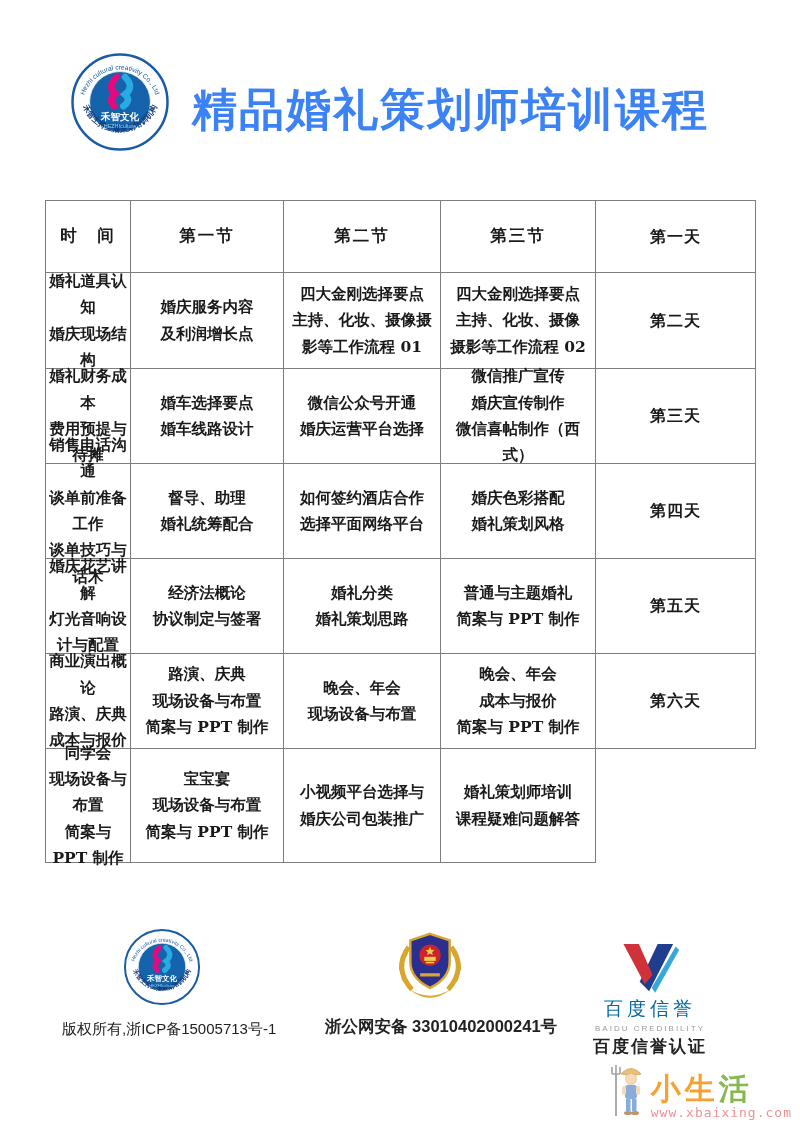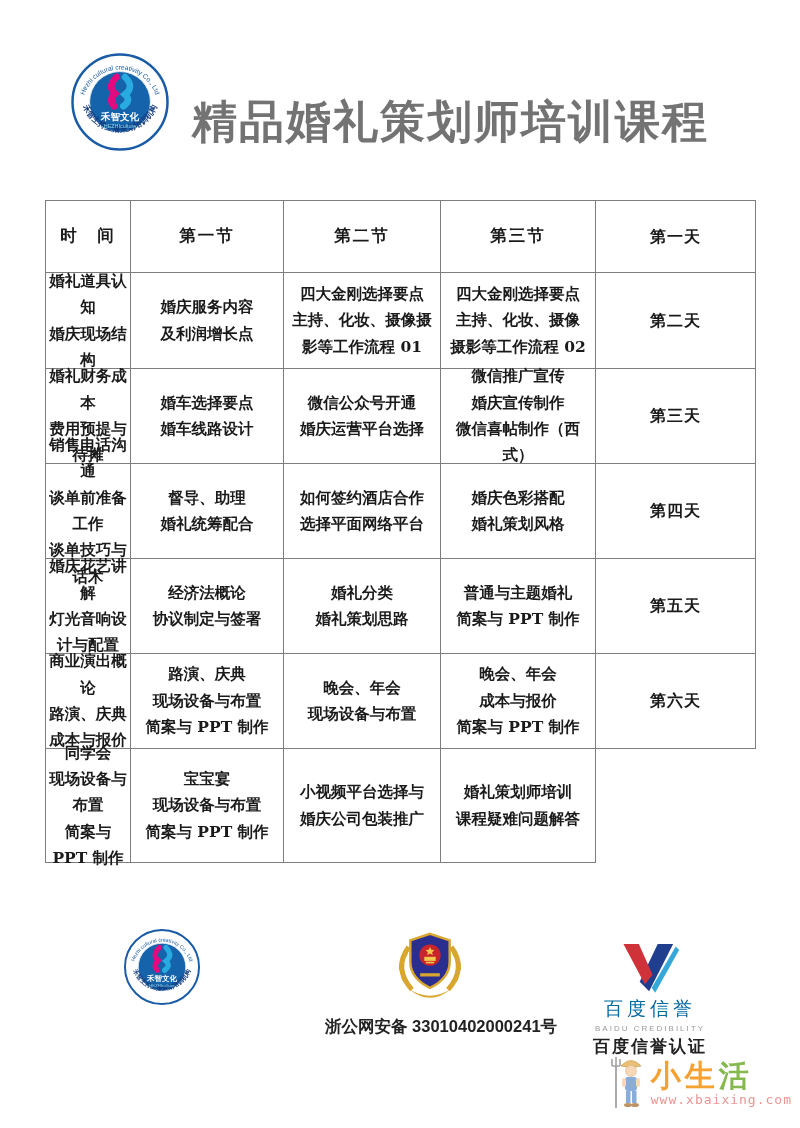--- a/index.html
+++ b/index.html
@@ -1,22 +1,22 @@
 <!DOCTYPE html>
 <html><head>
 <meta charset="utf-8">
 <style>
   html,body{margin:0;padding:0;background:#ffffff;}
   .page{position:relative;width:800px;height:1128px;background:#ffffff;overflow:hidden;
         font-family:"Liberation Sans",sans-serif;color:#1c1c1c;}
 
   
   .logo-top{position:absolute;left:70px;top:52px;width:100px;height:100px;}
-  .page-title{position:absolute;left:178px;top:92px;width:545px;margin:0;
-        text-align:center;font-size:45px;font-weight:bold;letter-spacing:2px;color:#737373;
+  .page-title{position:absolute;left:178px;top:80px;width:545px;margin:0;
+        text-align:center;font-size:45px;font-weight:bold;letter-spacing:2px;color:#3b82f6;
         font-family:"Liberation Sans",sans-serif;white-space:nowrap;}
 
   
   .course-table{position:absolute;left:45px;top:200px;width:710px;
         display:grid;grid-template-columns:85px 153px 157px 155px 160px;
         grid-template-rows:72px 96px 95px 95px 95px 95px 114px;
         border-top:1px solid #7d7d7d;border-left:1px solid #7d7d7d;background:#fff;}
   .cell{display:flex;align-items:center;justify-content:center;text-align:center;
         white-space:pre-line;font-family:"DejaVu Serif","Liberation Serif",serif;
         font-size:15.5px;line-height:1.7;color:#1a1a1a;
@@ -32,21 +32,21 @@
   .f-left .hezhi-wrap{width:78px;height:78px;margin:0 auto;}
   .f-caption{margin-top:14px;font-size:15px;color:#222;white-space:nowrap;}
   .f-caption.bold{font-weight:bold;font-size:16.5px;margin-top:10px;}
   .badge-wrap{width:82px;height:82px;margin:0 auto;}
   .baidu-v{width:60px;height:52px;margin:0 auto;}
   .baidu-cn{font-size:19px;letter-spacing:4px;color:#0369a1;margin-top:2px;}
   .baidu-en{font-size:8px;letter-spacing:2px;color:#9a9a9a;margin-top:2px;}
   .baidu-cert{font-size:17px;letter-spacing:2px;color:#222;margin-top:2px;white-space:nowrap;font-weight:bold;}
 
   
-  .watermark{position:absolute;right:8px;bottom:16px;display:flex;align-items:center;opacity:.92;}
+  .watermark{position:absolute;right:8px;bottom:8px;display:flex;align-items:flex-end;opacity:.92;}
   .wm-figure{width:40px;height:56px;flex:0 0 auto;}
   .wm-textblock{margin-left:2px;text-align:left;}
   .wm-title{font-size:30px;font-weight:bold;letter-spacing:4px;line-height:1;
         font-family:"Liberation Sans",sans-serif;}
   .wm-url{font-size:13px;letter-spacing:1px;font-family:"DejaVu Sans Mono","Liberation Mono",monospace;
         margin-top:1px;}
 </style>
 </head>
 <body>
 
@@ -156,20 +156,21 @@
       <textPath href="#arcTopB" startOffset="50%" text-anchor="middle">Hezhi cultural creativity Co., Ltd</textPath>
     </text>
     <text font-size="9.5" font-weight="bold" fill="#123a7d">
       <textPath href="#arcBotB" startOffset="50%" text-anchor="middle">禾智主持主播策划培训机构</textPath>
     </text>
     <path d="M56 30 Q44 42 54 50 Q46 58 53 65" stroke="#e5097f" stroke-width="8" fill="none" stroke-linecap="round"></path>
     <path d="M66 30 Q78 42 66 51 Q74 58 64 65" stroke="#29abe2" stroke-width="8" fill="none" stroke-linecap="round"></path>
     <text x="60" y="81" font-size="11.5" font-weight="bold" fill="#ffffff" text-anchor="middle">禾智文化</text>
     <text x="60" y="91" font-size="6.5" fill="#8fd8f0" text-anchor="middle">HEZHIculture</text>
   </svg></div>
+    <div class="f-caption">版权所有,浙ICP备15005713号-1</div>
   </div>
 
   <div class="f-col f-mid">
     <div class="badge-wrap" id="policeBadge">
 <svg viewBox="0 0 100 100" width="100%" height="100%">
   <path d="M24 28 Q5 54 28 80" stroke="#d9a62e" stroke-width="6" fill="none"></path>
   <path d="M76 28 Q95 54 72 80" stroke="#d9a62e" stroke-width="6" fill="none"></path>
   <ellipse cx="19" cy="38" rx="6" ry="2.6" fill="#d9a62e" transform="rotate(-60 19 38)"></ellipse>
   <ellipse cx="15" cy="52" rx="6" ry="2.6" fill="#d9a62e" transform="rotate(-85 15 52)"></ellipse>
   <ellipse cx="18" cy="66" rx="6" ry="2.6" fill="#d9a62e" transform="rotate(-110 18 66)"></ellipse>

